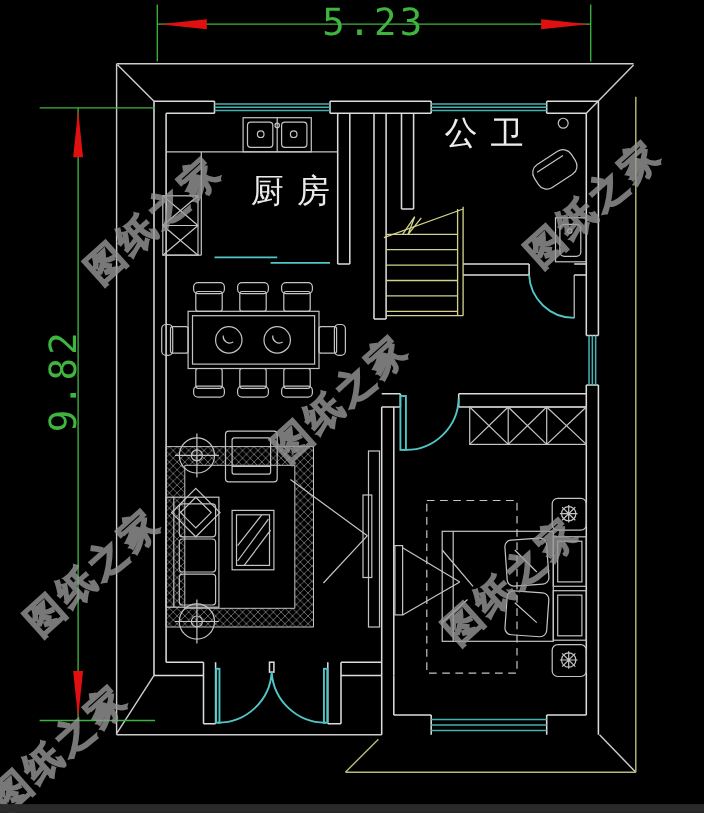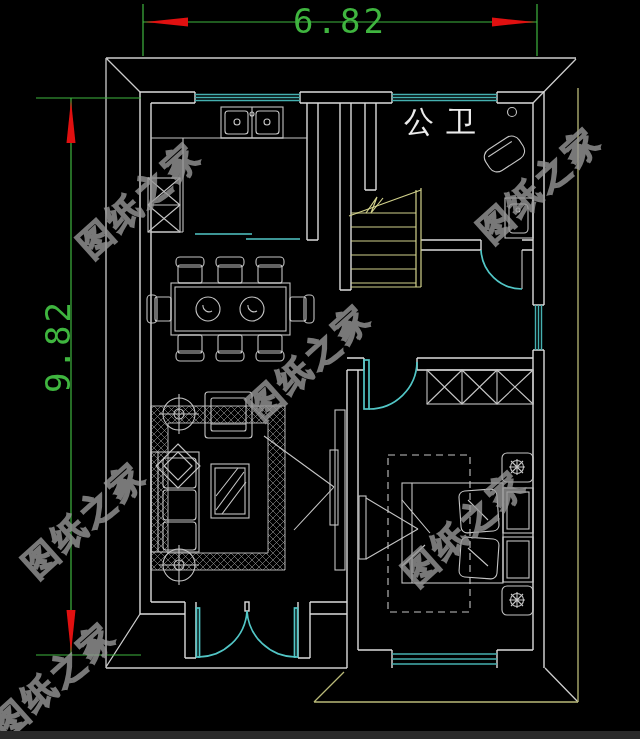--- a/index.html
+++ b/index.html
@@ -251,23 +251,24 @@
     <polygon class="arrow" points="145,22 188,17.5 188,26.5"></polygon>
     <polygon class="arrow" points="535,22 492,17.5 492,26.5"></polygon>
   </g>
   <g>
     <path class="dim" d="M36,98 H141 M36,655 H141 M71,98 V655"></path>
     <polygon class="arrow" points="71,100 66.5,143 75.5,143"></polygon>
     <polygon class="arrow" points="71,653 66.5,610 75.5,610"></polygon>
   </g>
 </svg>
 
-<div class="dim-text" style="left:340px;top:21px;">6.82</div>
+<div class="dim-text" style="left:340px;top:21px;">5.23</div>
 <div class="dim-text vert" style="left:58px;top:346px;">9.82</div>
 
+<div class="lbl" style="left:264px;top:175px;">厨房</div>
 <div class="lbl" style="left:440px;top:122px;">公卫</div>
 
 <div class="wm" style="left:140px;top:200px;">图纸之家</div>
 <div class="wm" style="left:540px;top:185px;">图纸之家</div>
 <div class="wm" style="left:310px;top:362px;">图纸之家</div>
 <div class="wm" style="left:465px;top:528px;">图纸之家</div>
 <div class="wm" style="left:85px;top:520px;">图纸之家</div>
 <div class="wm" style="left:55px;top:680px;">图纸之家</div>
 
 <div class="bottom-strip"></div>

